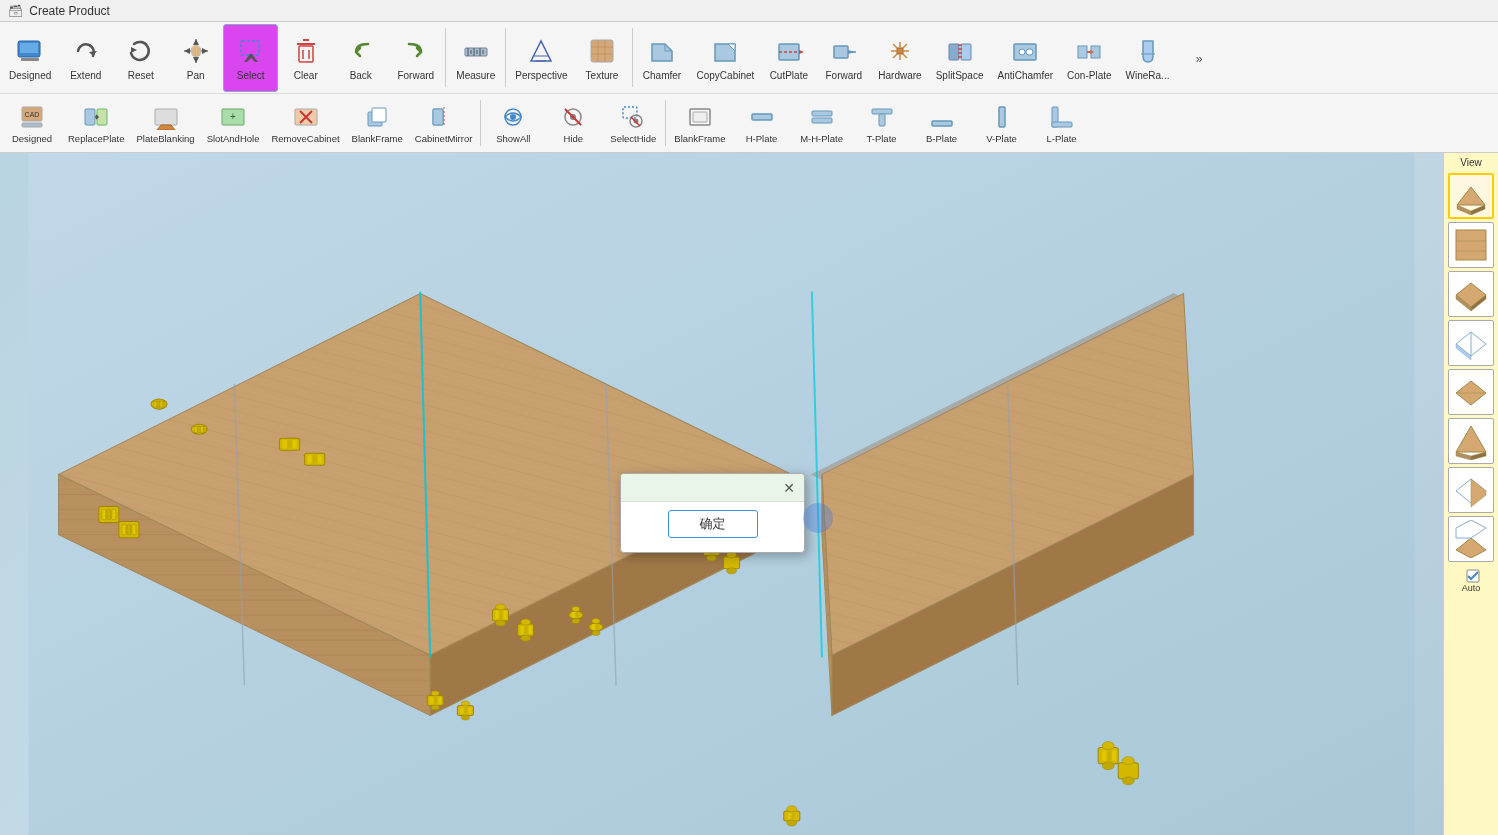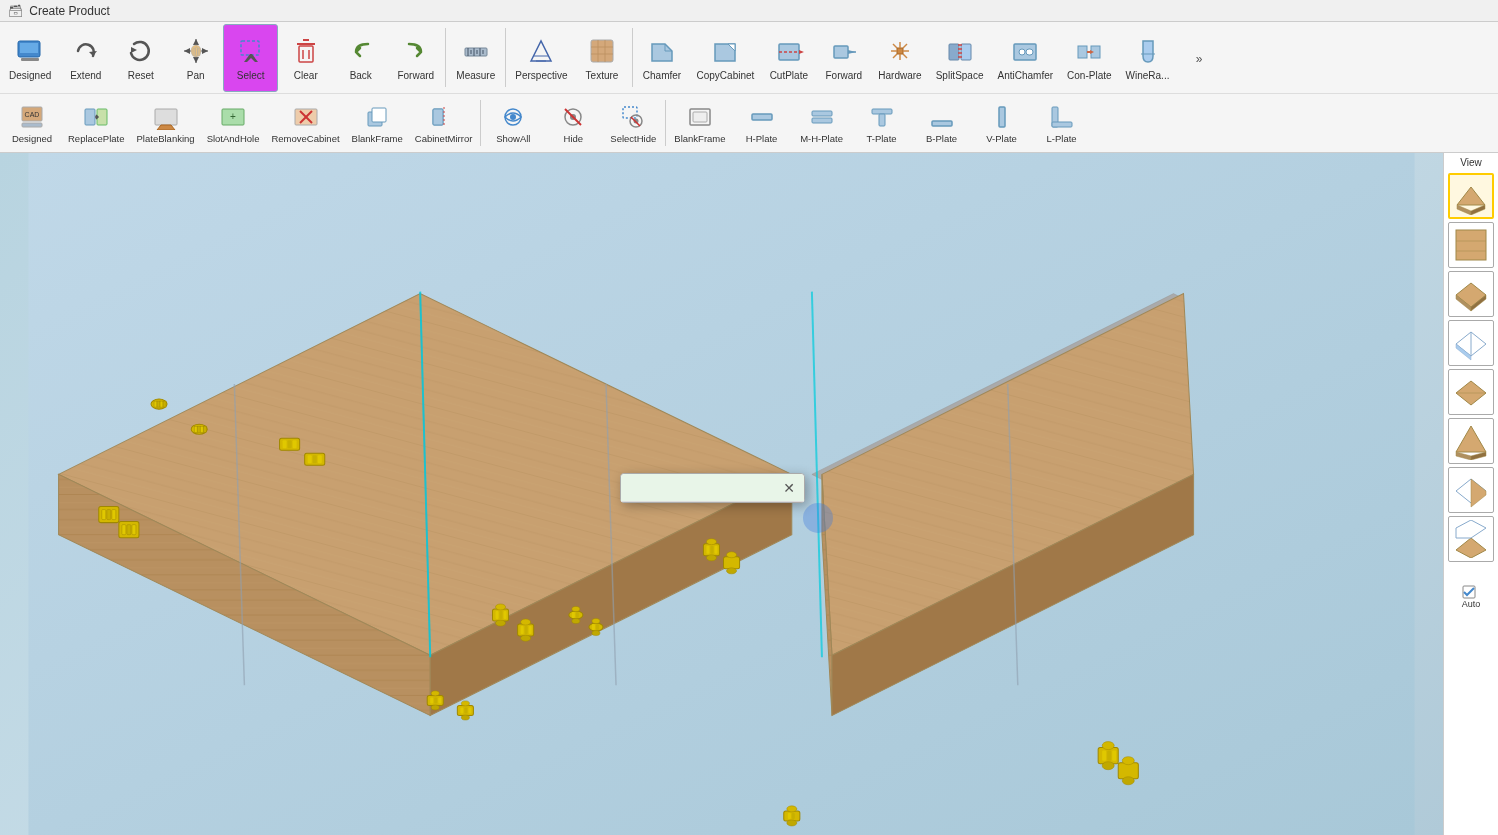--- a/index.html
+++ b/index.html
@@ -113,21 +113,21 @@
     #viewport {
       flex: 1;
       background: linear-gradient(135deg, #b8d4e0 0%, #c8dde8 50%, #b0cad8 100%);
       position: relative;
       overflow: hidden;
     }
 
     
     #view-panel {
       width: 55px;
-      background: #ffffff;
+      background: #fef9c3;
       border-left: 1px solid #ccc;
       display: flex;
       flex-direction: column;
       align-items: center;
       padding: 4px 2px;
       gap: 3px;
     }
 
     .view-label {
       font-size: 10px;
@@ -144,22 +144,22 @@
       align-items: center;
       justify-content: center;
       background: white;
       border-radius: 2px;
     }
     .view-thumb.active-view { border: 2px solid #ffcc00; background: #fff8e0; }
 
     .view-thumb-auto {
       display: flex;
       flex-direction: column;
-      align-items: flex-start;
-      margin-top: 20px;
+      align-items: flex-end;
+      margin-top: 4px;
       cursor: pointer;
     }
 
     #dialog {
       width: 185px;
       background: white;
       border: 1px solid #aaa;
       border-radius: 4px;
       box-shadow: 3px 3px 12px rgba(0,0,0,0.3);
       pointer-events: all;
@@ -862,20 +862,25 @@
       <line x1="390" y1="138" x2="400" y2="502" stroke="#00ccdd" stroke-width="2" opacity="0.8"></line>
       <line x1="780" y1="138" x2="790" y2="502" stroke="#00ccdd" stroke-width="2" opacity="0.7"></line>
     </svg>
 
     <div id="dialog">
       <div id="dialog-header">
         <div id="dialog-close">
           <span>✕</span>
         </div>
       </div>
+      <div id="dialog-footer">
+        <div id="dialog-ok-btn">
+          <span>确定</span>
+        </div>
+      </div>
     </div>
 
     <div class="cursor-ripple"></div>
   </div>
 
   <div id="view-panel">
     <div class="view-label">View</div>
 
     <div class="view-thumb active-view">
       <svg width="38" height="38" viewBox="0 0 38 38">

